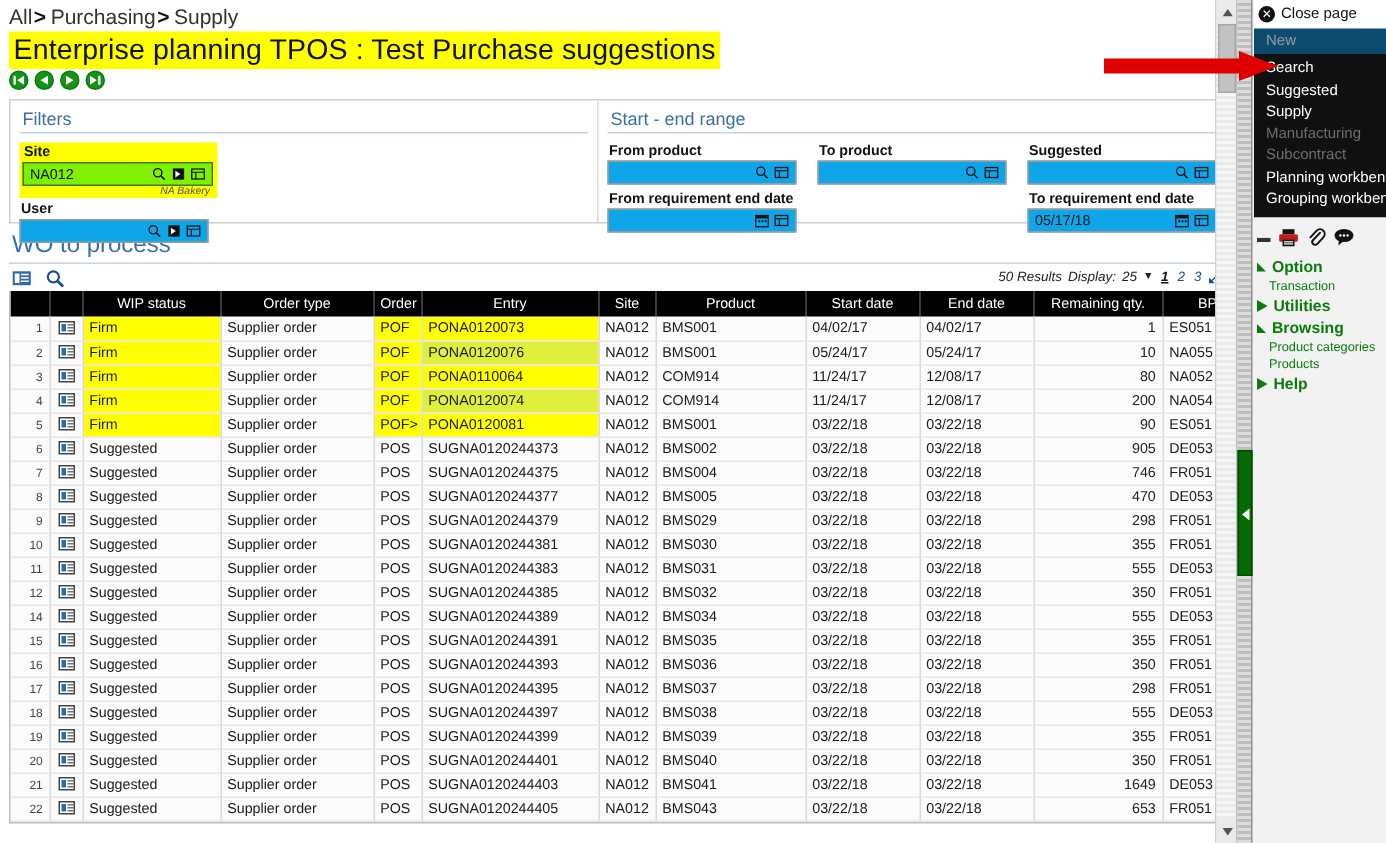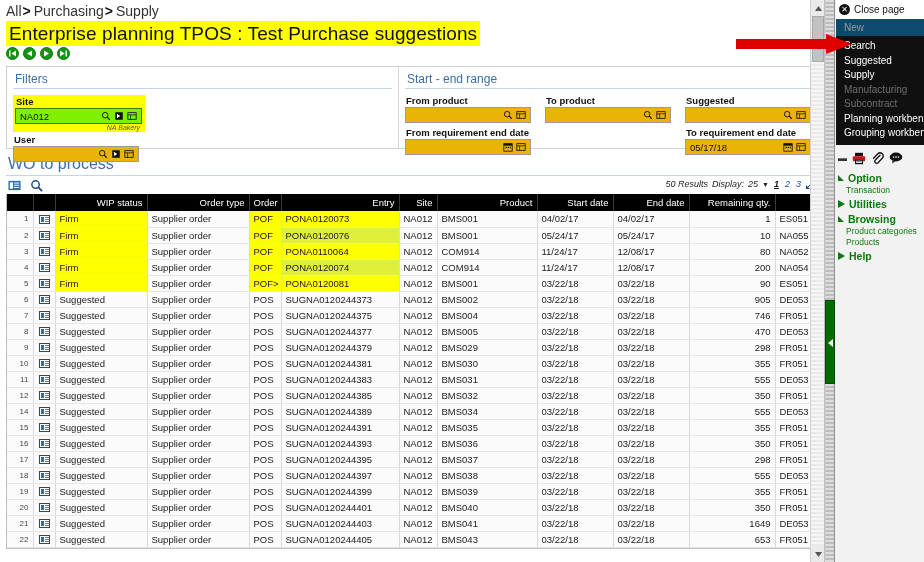--- a/index.html
+++ b/index.html
@@ -45,21 +45,21 @@
     margin:2px 6px 0 6px;
     border:1px solid #cfcfcf;
     display:flex; height:83px;
   }
   .fcol { padding:3px 6px 0 6px; }
   #filters-col { width:396px; border-right:1px solid #d8d8d8; }
   #range-col { flex:1; }
 
   .fld-label { font-size:9.5px; font-weight:bold; color:#111; margin:0 0 1px 1px; }
   .fld {
-    position:relative; height:16px; border:1px solid #9a9a9a; background:#eab308;
+    position:relative; height:16px; border:1px solid #9a9a9a; background:#0ea5e9;
     display:flex; align-items:center; padding:0 2px 0 4px;
   }
   .fld .val { flex:1; font-size:9.5px; color:#111; overflow:hidden; white-space:nowrap; }
   .fld .icons { display:flex; gap:3px; align-items:center; padding-right:2px; }
   .ficon { width:10px; height:10px; display:block; }
   #site-field-wrap { background:#ffff00; padding:1px 3px 0 2px; display:inline-block; width:132px; }
   #site-fld { background:#7ef000; border:1px solid #3a7a00; }
   #site-sub { font-size:7px; font-style:italic; color:#555; text-align:right; padding:0 2px 1px 0; }
 
   .fld-row { display:flex; gap:14px; }
@@ -77,21 +77,21 @@
     position:absolute; right:2px; top:3px; font-size:9px; color:#222;
     display:flex; align-items:center; gap:4px; white-space:nowrap;
   }
   #results-info .pg { color:#1d4f91; cursor:pointer; margin:0 1px; }
   #results-info .pg.cur { text-decoration:underline; font-weight:bold; color:#111; }
 
   
   #grid-wrap { border:1px solid #bdbdbd; border-top:none; overflow:hidden; width:100%; }
   table#grid { border-collapse:collapse; width:100%; table-layout:fixed; font-size:9.5px; }
   table#grid th {
-    background:#000; color:#fff; font-weight:normal; text-align:right;
+    background:#000; color:#fff; font-weight:normal; text-align:center;
     padding:3px 4px; font-size:9.5px; height:15px;
     border-right:1px solid #3a3a3a;
   }
   table#grid td {
     padding:2px 4px; height:16px; border-right:1px solid #d9d9d9;
     border-bottom:1px solid #e6e6e6; white-space:nowrap; overflow:hidden;
     background:#fbfbfb;
   }
   tr.alt td { background:#dbeccf; }
   td.num { text-align:right; color:#222; padding-right:6px; }

